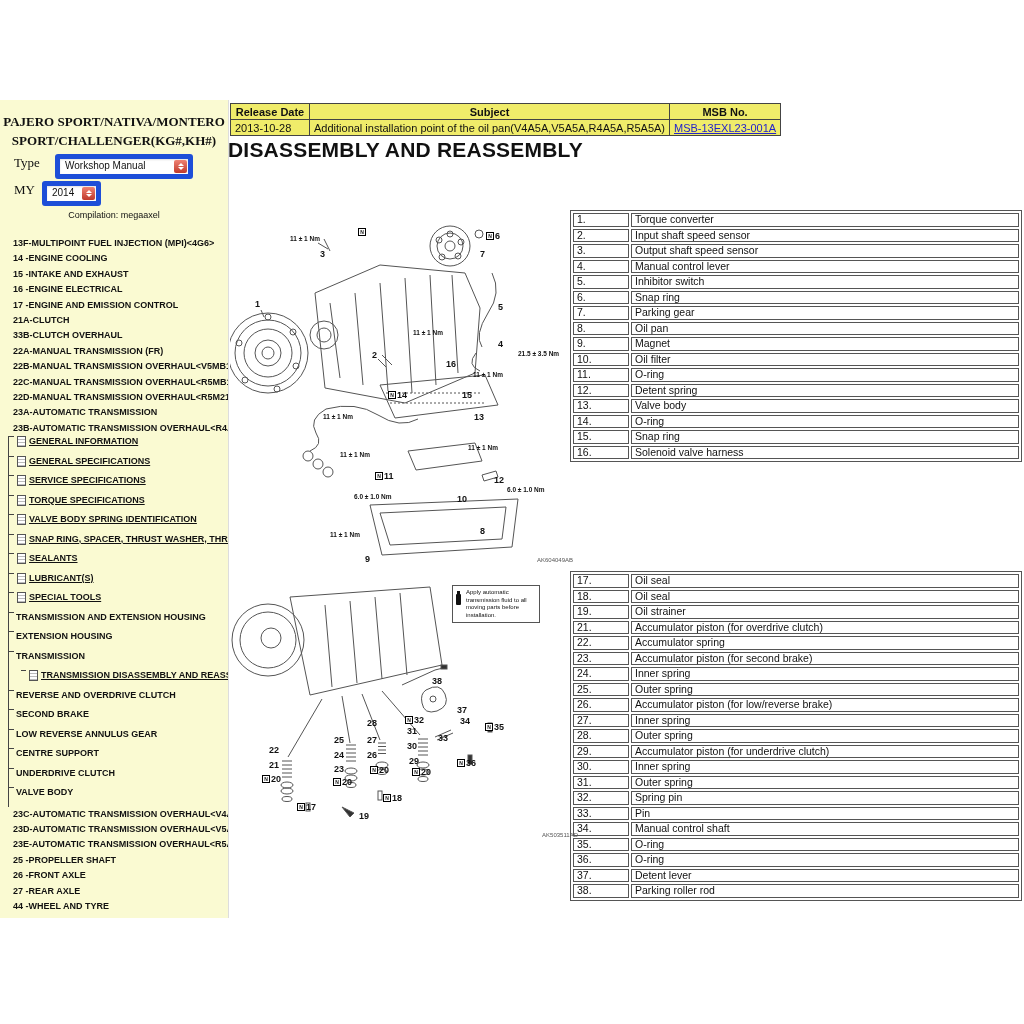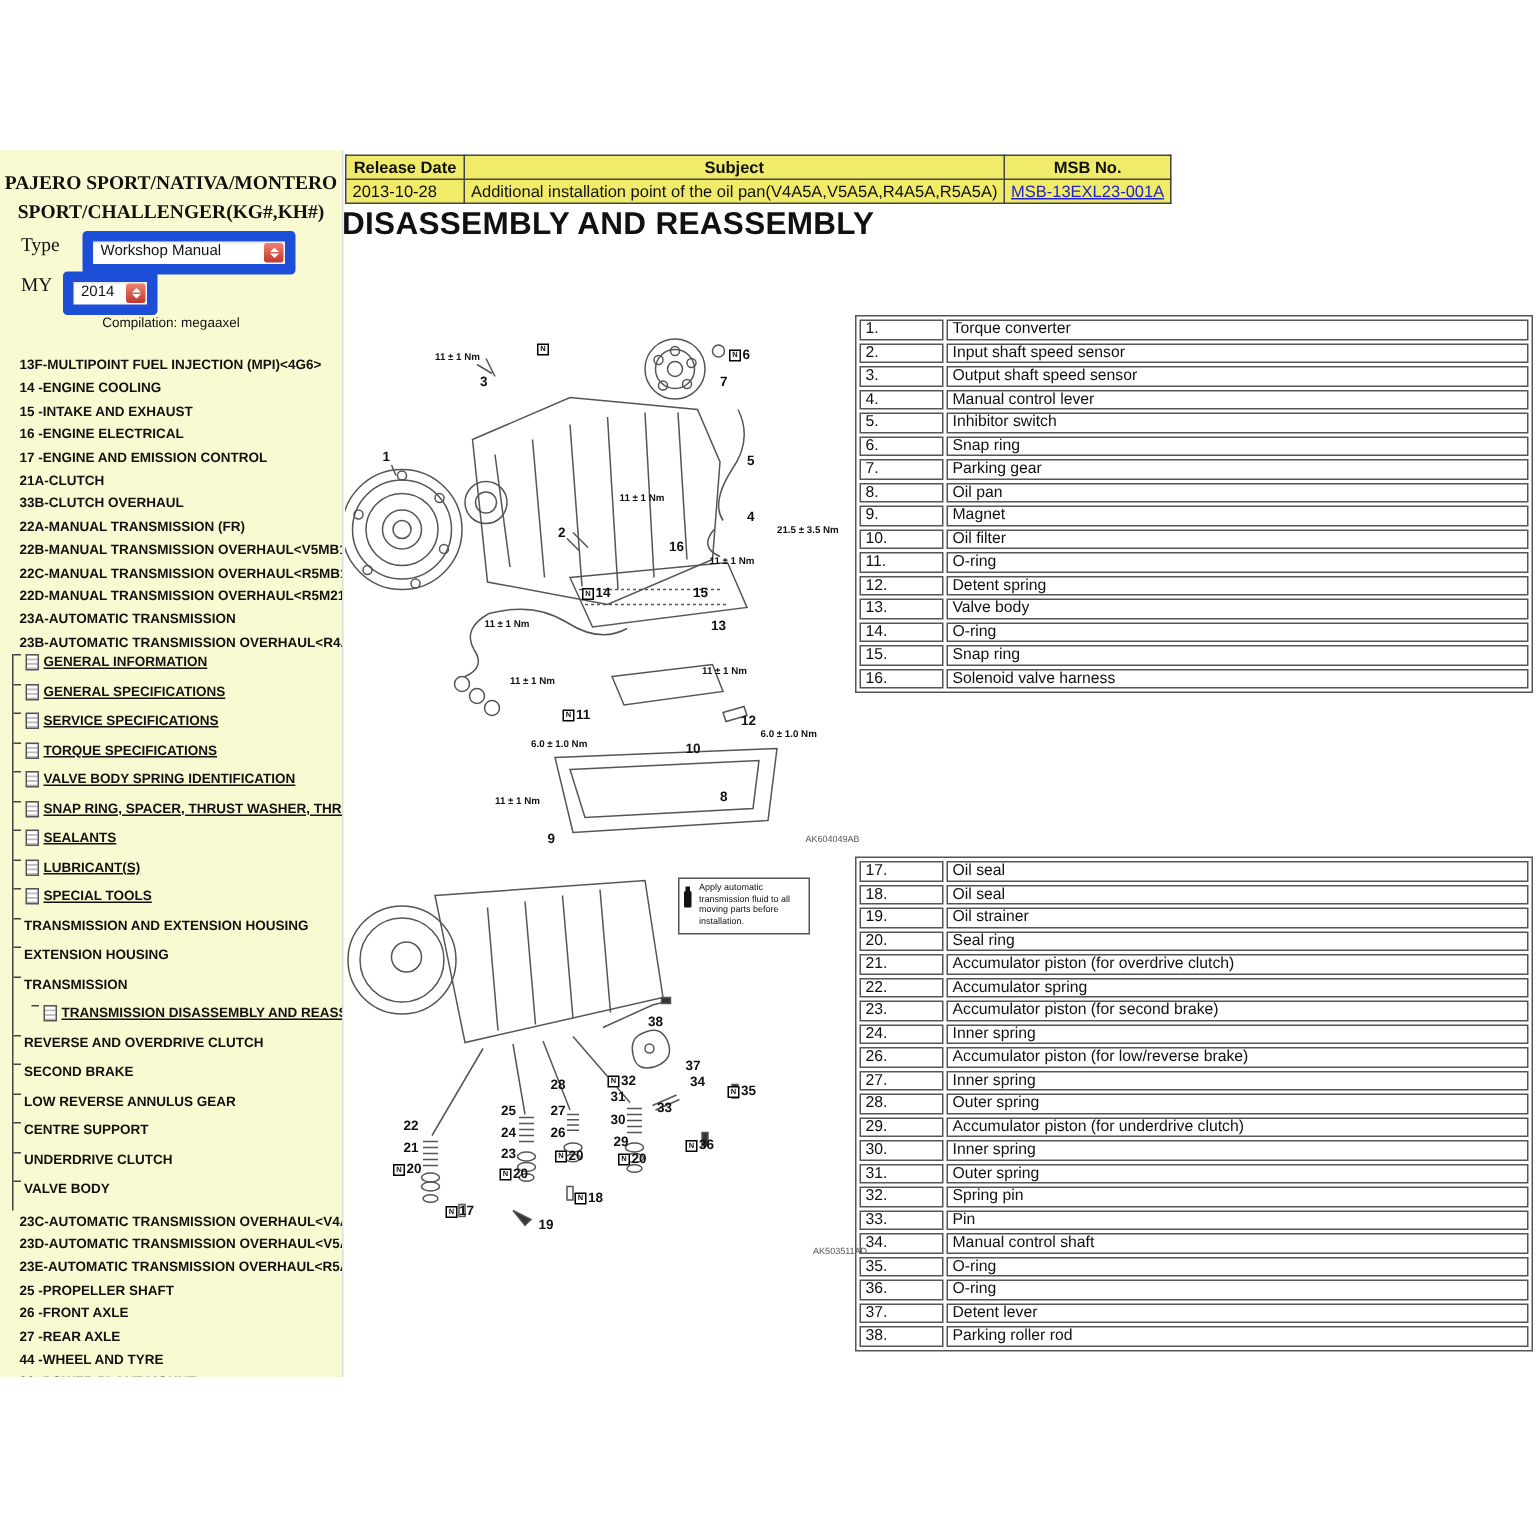--- a/index.html
+++ b/index.html
@@ -7,21 +7,21 @@
         font-family:"Liberation Sans",sans-serif;color:#111;}
 
   
   .sidebar{position:absolute;left:0;top:100px;width:228px;height:818px;
            background:var(--sb,#fafad2);overflow:hidden;border-right:1px solid #ddd;}
   .sb-title{position:absolute;top:12px;left:0;width:100%;text-align:center;
             font-family:"Liberation Serif",serif;font-weight:600;font-size:13px;line-height:19px;}
   .sb-label{font-family:"Liberation Serif",serif;font-size:13px;}
   .lbl-type{position:absolute;left:14px;top:55px;}
   .lbl-my{position:absolute;left:14px;top:82px;}
-  .mac-select{position:absolute;height:15px;background:#fff;border:7px solid #1d4ed8;border-radius:3px;
+  .mac-select{position:absolute;height:15px;background:#fff;border:5px solid #1d4ed8;border-radius:3px;
               font-size:10px;line-height:14px;padding:0 18px 0 5px;box-shadow:inset 0 1px 2px rgba(0,0,0,.12);}
   .sel-type{left:55px;top:54px;width:105px;}
   .sel-my{left:42px;top:81px;width:26px;}
   .stepper{position:absolute;right:1px;top:1px;width:13px;height:13px;border-radius:2px;
            background:linear-gradient(#ef8273,#c0392b);display:flex;flex-direction:column;
            align-items:center;justify-content:center;gap:1px;}
   .stepper i{display:block;width:0;height:0;border-left:3px solid transparent;border-right:3px solid transparent;}
   .stepper .up{border-bottom:3px solid #fff;}
   .stepper .dn{border-top:3px solid #fff;}
   .compilation{position:absolute;top:110px;left:0;width:100%;text-align:center;font-size:9px;}
@@ -493,40 +493,40 @@
         </tr>
         <tr>
           <td class="num">18.</td>
           <td class="nm">Oil seal</td>
         </tr>
         <tr>
           <td class="num">19.</td>
           <td class="nm">Oil strainer</td>
         </tr>
         <tr>
-          <td class="num">20.</td>
-          <td class="nm">Seal ring</td>
-        </tr>
-        <tr>
           <td class="num">21.</td>
           <td class="nm">Accumulator piston (for overdrive clutch)</td>
         </tr>
         <tr>
           <td class="num">22.</td>
           <td class="nm">Accumulator spring</td>
         </tr>
         <tr>
           <td class="num">23.</td>
           <td class="nm">Accumulator piston (for second brake)</td>
         </tr>
         <tr>
           <td class="num">24.</td>
           <td class="nm">Inner spring</td>
         </tr>
         <tr>
+          <td class="num">25.</td>
+          <td class="nm">Outer spring</td>
+        </tr>
+        <tr>
           <td class="num">26.</td>
           <td class="nm">Accumulator piston (for low/reverse brake)</td>
         </tr>
         <tr>
           <td class="num">27.</td>
           <td class="nm">Inner spring</td>
         </tr>
         <tr>
           <td class="num">28.</td>
           <td class="nm">Outer spring</td>

